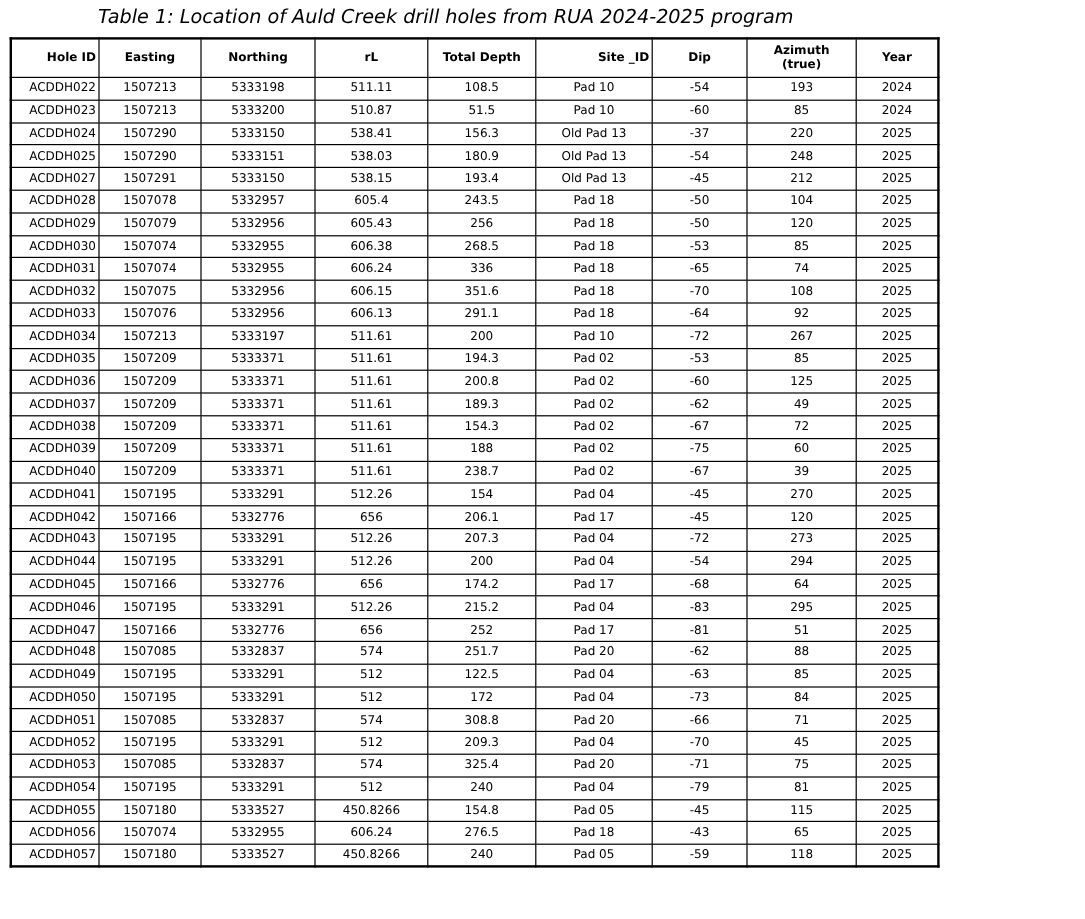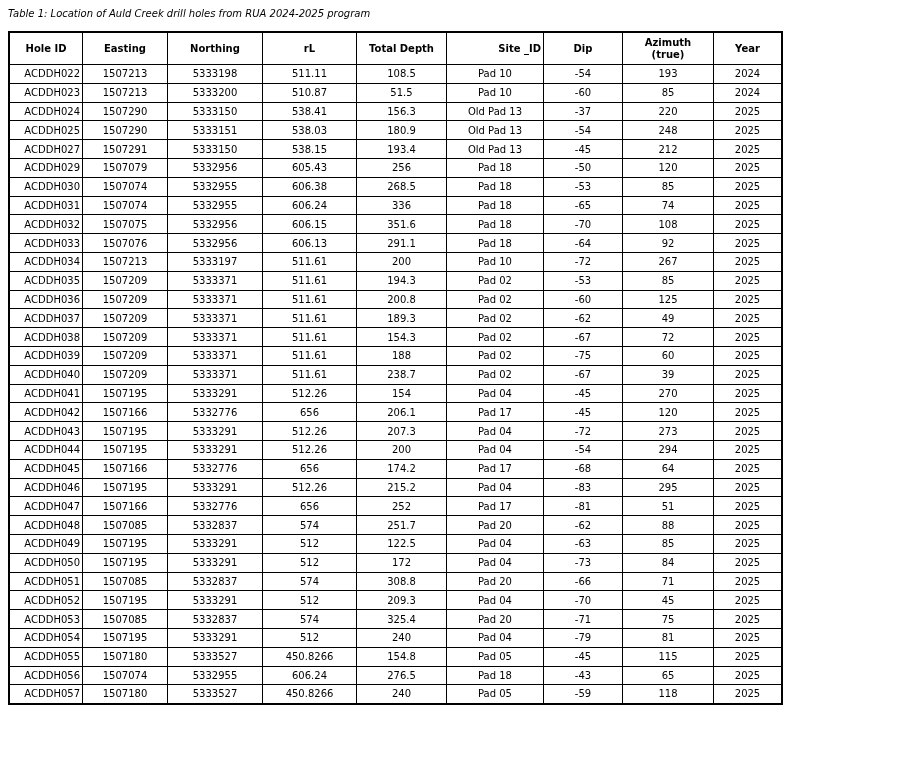--- a/index.html
+++ b/index.html
@@ -13,23 +13,23 @@
     overflow: hidden;
     font-family: "DejaVu Sans", sans-serif;
     color: #000000;
   }
   .page {
     width: 727px;
     margin-left: 8px;
     padding-top: 4px;
   }
   .table-caption {
-    text-align: left;
+    text-align: center;
     font-style: italic;
-    font-size: 10px;
+    font-size: 16px;
     line-height: 19px;
     margin-bottom: 8px;
     white-space: nowrap;
   }
   table.drill-table {
     border-collapse: collapse;
     table-layout: fixed;
     width: 727px;
     border: 2px solid #000000;
   }
@@ -59,21 +59,21 @@
 </style>
 </head>
 <body>
 
 <div class="page">
   <div class="table-caption">Table 1: Location of Auld Creek drill holes from RUA 2024-2025 program</div>
 
   <table class="drill-table">
     <thead>
       <tr id="header-row">
-          <th style="width: 68px;">Hole ID</th>
+          <th style="width: 68px; text-align: right;">Hole ID</th>
           <th style="width: 80px;">Easting</th>
           <th style="width: 90px;">Northing</th>
           <th style="width: 89px;">rL</th>
           <th style="width: 85px; text-align: center;">Total Depth</th>
           <th style="width: 92px; text-align: right;">Site _ID</th>
           <th style="width: 74px;">Dip</th>
           <th style="width: 86px;">Azimuth
 (true)</th>
           <th style="width: 63px; margin-top: 48px;">Year</th>
         </tr>
@@ -128,20 +128,31 @@
           <td>1507291</td>
           <td>5333150</td>
           <td>538.15</td>
           <td>193.4</td>
           <td>Old Pad 13</td>
           <td>-45</td>
           <td>212</td>
           <td>2025</td>
         </tr>
         <tr class="data-row">
+          <td class="left">ACDDH028</td>
+          <td>1507078</td>
+          <td>5332957</td>
+          <td>605.4</td>
+          <td>243.5</td>
+          <td>Pad 18</td>
+          <td>-50</td>
+          <td>104</td>
+          <td>2025</td>
+        </tr>
+        <tr class="data-row">
           <td class="left">ACDDH029</td>
           <td>1507079</td>
           <td>5332956</td>
           <td>605.43</td>
           <td>256</td>
           <td>Pad 18</td>
           <td>-50</td>
           <td>120</td>
           <td>2025</td>
         </tr>

